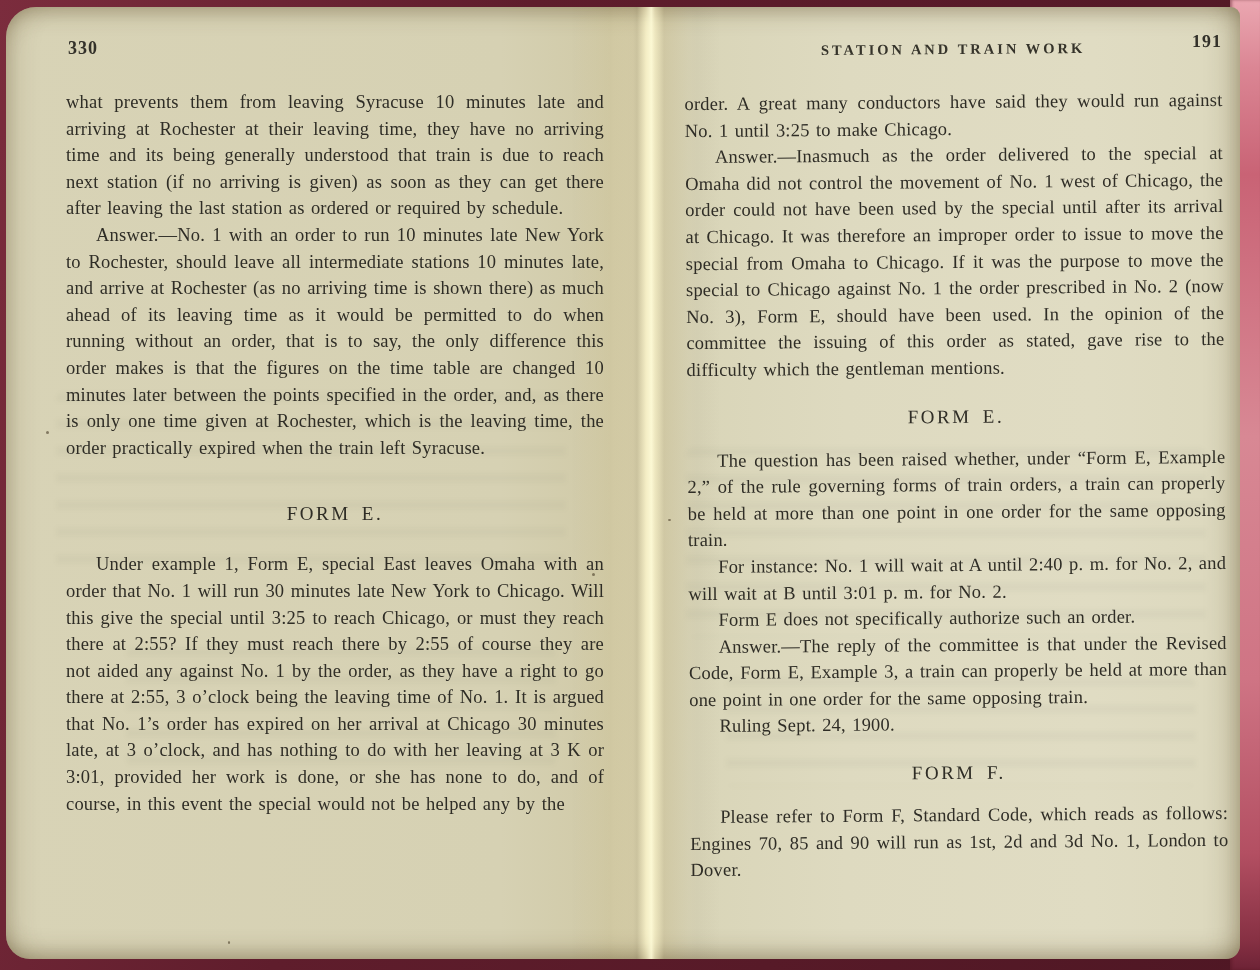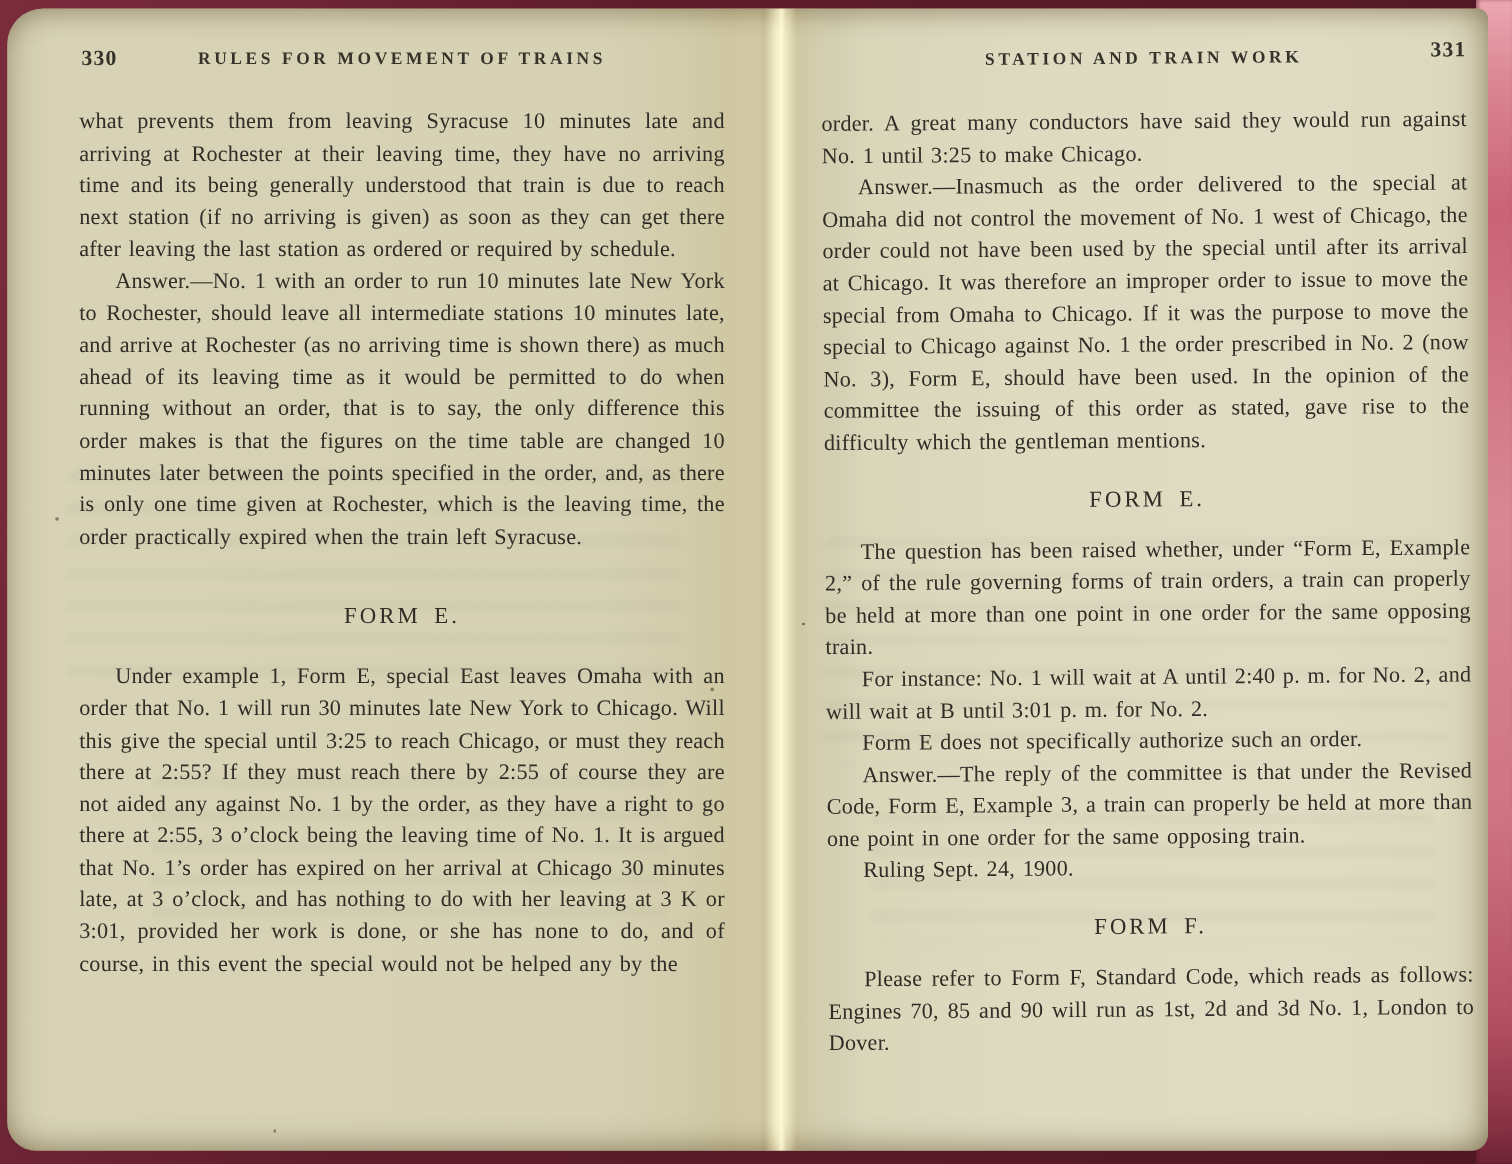--- a/index.html
+++ b/index.html
@@ -107,32 +107,31 @@
     <div class="ghost g4"></div>
 
     <div class="speck" style="left:40px;top:424px;width:3px;height:3px;"></div>
     <div class="speck" style="left:586px;top:566px;width:3px;height:3px;"></div>
     <div class="speck" style="left:222px;top:934px;width:2px;height:3px;"></div>
     <div class="speck" style="left:662px;top:512px;width:3px;height:2px;"></div>
 
     <div class="page-content left">
       <div class="pg-header">
         <span class="pgnum at-left">330</span>
-        <span class="runhead">RULES FOR MOVEMENT OF TRAINS</span>
       </div>
       <p class="body-text noindent">what prevents them from leaving Syracuse 10 minutes late and arriving at Rochester at their leaving time, they have no arriving time and its being generally understood that train is due to reach next station (if no arriving is given) as soon as they can get there after leaving the last station as ordered or required by schedule.</p>
       <p class="body-text">Answer.—No. 1 with an order to run 10 minutes late New York to Rochester, should leave all intermediate stations 10 minutes late, and arrive at Rochester (as no arriving time is shown there) as much ahead of its leaving time as it would be permitted to do when running without an order, that is to say, the only difference this order makes is that the figures on the time table are changed 10 minutes later between the points specified in the order, and, as there is only one time given at Rochester, which is the leaving time, the order practically expired when the train left Syracuse.</p>
       <div class="form-heading">FORM E.</div>
       <p class="body-text">Under example 1, Form E, special East leaves Omaha with an order that No. 1 will run 30 minutes late New York to Chicago.  Will this give the special until 3:25 to reach Chicago, or must they reach there at 2:55?  If they must reach there by 2:55 of course they are not aided any against No. 1 by the order, as they have a right to go there at 2:55, 3 o’clock being the leaving time of No. 1.  It is argued that No. 1’s order has expired on her arrival at Chicago 30 minutes late, at 3 o’clock, and has nothing to do with her leaving at 3 K or 3:01, provided her work is done, or she has none to do, and of course, in this event the special would not be helped any by the</p>
     </div>
 
     <div class="page-content right">
       <div class="pg-header">
         <span class="runhead">STATION AND TRAIN WORK</span>
-        <span class="pgnum at-right">331</span>
+        <span class="pgnum at-right">191</span>
       </div>
       <p class="body-text noindent">order.  A great many conductors have said they would run against No. 1 until 3:25 to make Chicago.</p>
       <p class="body-text">Answer.—Inasmuch as the order delivered to the special at Omaha did not control the movement of No. 1 west of Chicago, the order could not have been used by the special until after its arrival at Chicago.  It was therefore an improper order to issue to move the special from Omaha to Chicago.  If it was the purpose to move the special to Chicago against No. 1 the order prescribed in No. 2 (now No. 3), Form E, should have been used.  In the opinion of the committee the issuing of this order as stated, gave rise to the difficulty which the gentleman mentions.</p>
       <div class="form-heading">FORM E.</div>
       <p class="body-text">The question has been raised whether, under “Form E, Example 2,” of the rule governing forms of train orders, a train can properly be held at more than one point in one order for the same opposing train.</p>
       <p class="body-text">For instance:  No. 1 will wait at A until 2:40 p. m. for No. 2, and will wait at B until 3:01 p. m. for No. 2.</p>
       <p class="body-text">Form E does not specifically authorize such an order.</p>
       <p class="body-text">Answer.—The reply of the committee is that under the Revised Code, Form E, Example 3, a train can properly be held at more than one point in one order for the same opposing train.</p>
       <p class="body-text">Ruling Sept. 24, 1900.</p>
       <div class="form-heading">FORM F.</div>

